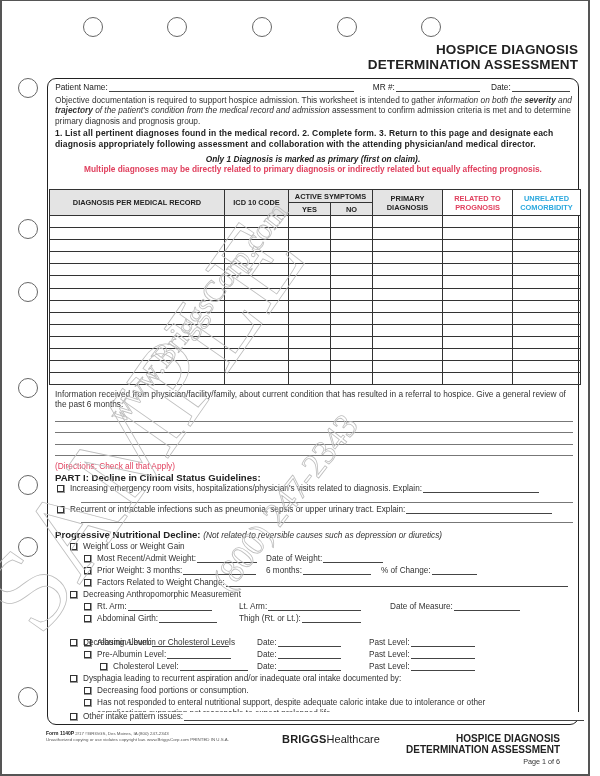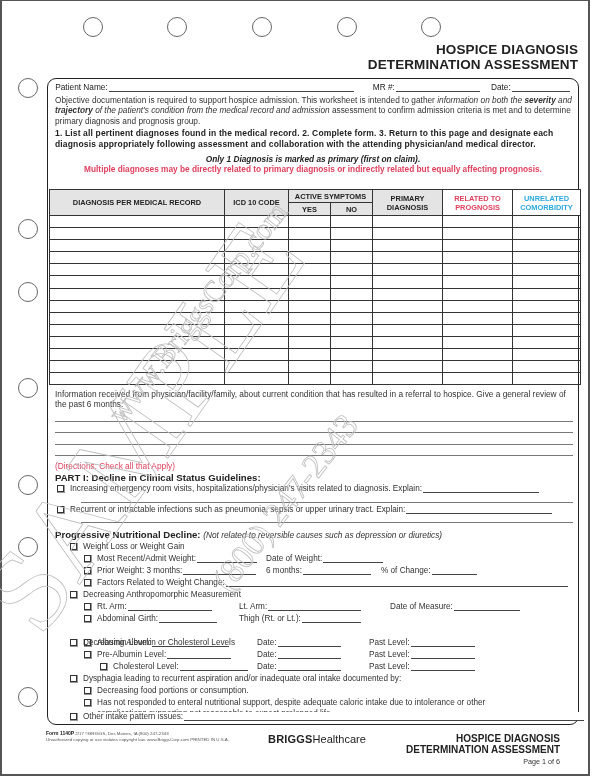--- a/index.html
+++ b/index.html
@@ -42,21 +42,21 @@
   .section-title i { font-weight: normal; font-size: 8.3px; color: #333; }
 
   .item { position: absolute; font-size: 8.2px; color: #333; display: flex; align-items: flex-end; white-space: nowrap; }
   .cb { display: inline-block; width: 7px; height: 7px; border: 1px solid #333; margin-right: 6px; margin-bottom: 1px; position: relative; }
   .cb::after { content: ""; position: absolute; right: -2px; bottom: -2px; width: 7px; height: 7px; border-right: 1px solid #333; border-bottom: 1px solid #333; opacity: 0.5; }
   .fline { display: inline-block; border-bottom: 0.8px solid #444; height: 9px; margin-left: 1px; }
   .fld { position: absolute; font-size: 8.2px; color: #333; display: flex; align-items: flex-end; white-space: nowrap; }
 
   .footer-left { position: absolute; left: 46px; top: 731px; font-size: 4.4px; color: #555; line-height: 5.6px; }
   .footer-left b { font-size: 5px; color: #222; }
-  .brand { position: absolute; left: 240px; top: 733px; font-size: 11px; color: #222; padding-left: 28px; }
+  .brand { position: absolute; left: 254px; top: 733px; font-size: 11px; color: #222; padding-left: 28px; }
   .brand b { font-weight: bold; letter-spacing: 0.2px; }
   .footer-title { position: absolute; right: 40px; top: 733px; text-align: right; font-weight: bold; font-size: 10px; line-height: 11px; color: #222; }
   .footer-page { position: absolute; right: 40px; top: 757px; font-size: 7.2px; color: #333; }
 
   .watermark { position: absolute; pointer-events: none; color: transparent; -webkit-text-stroke: 0.8px #bdbdbd; font-family: "Liberation Serif", serif; white-space: nowrap; transform-origin: left bottom; }
 </style>
 </head>
 <body>
 
 <div class="page-edge"></div>

